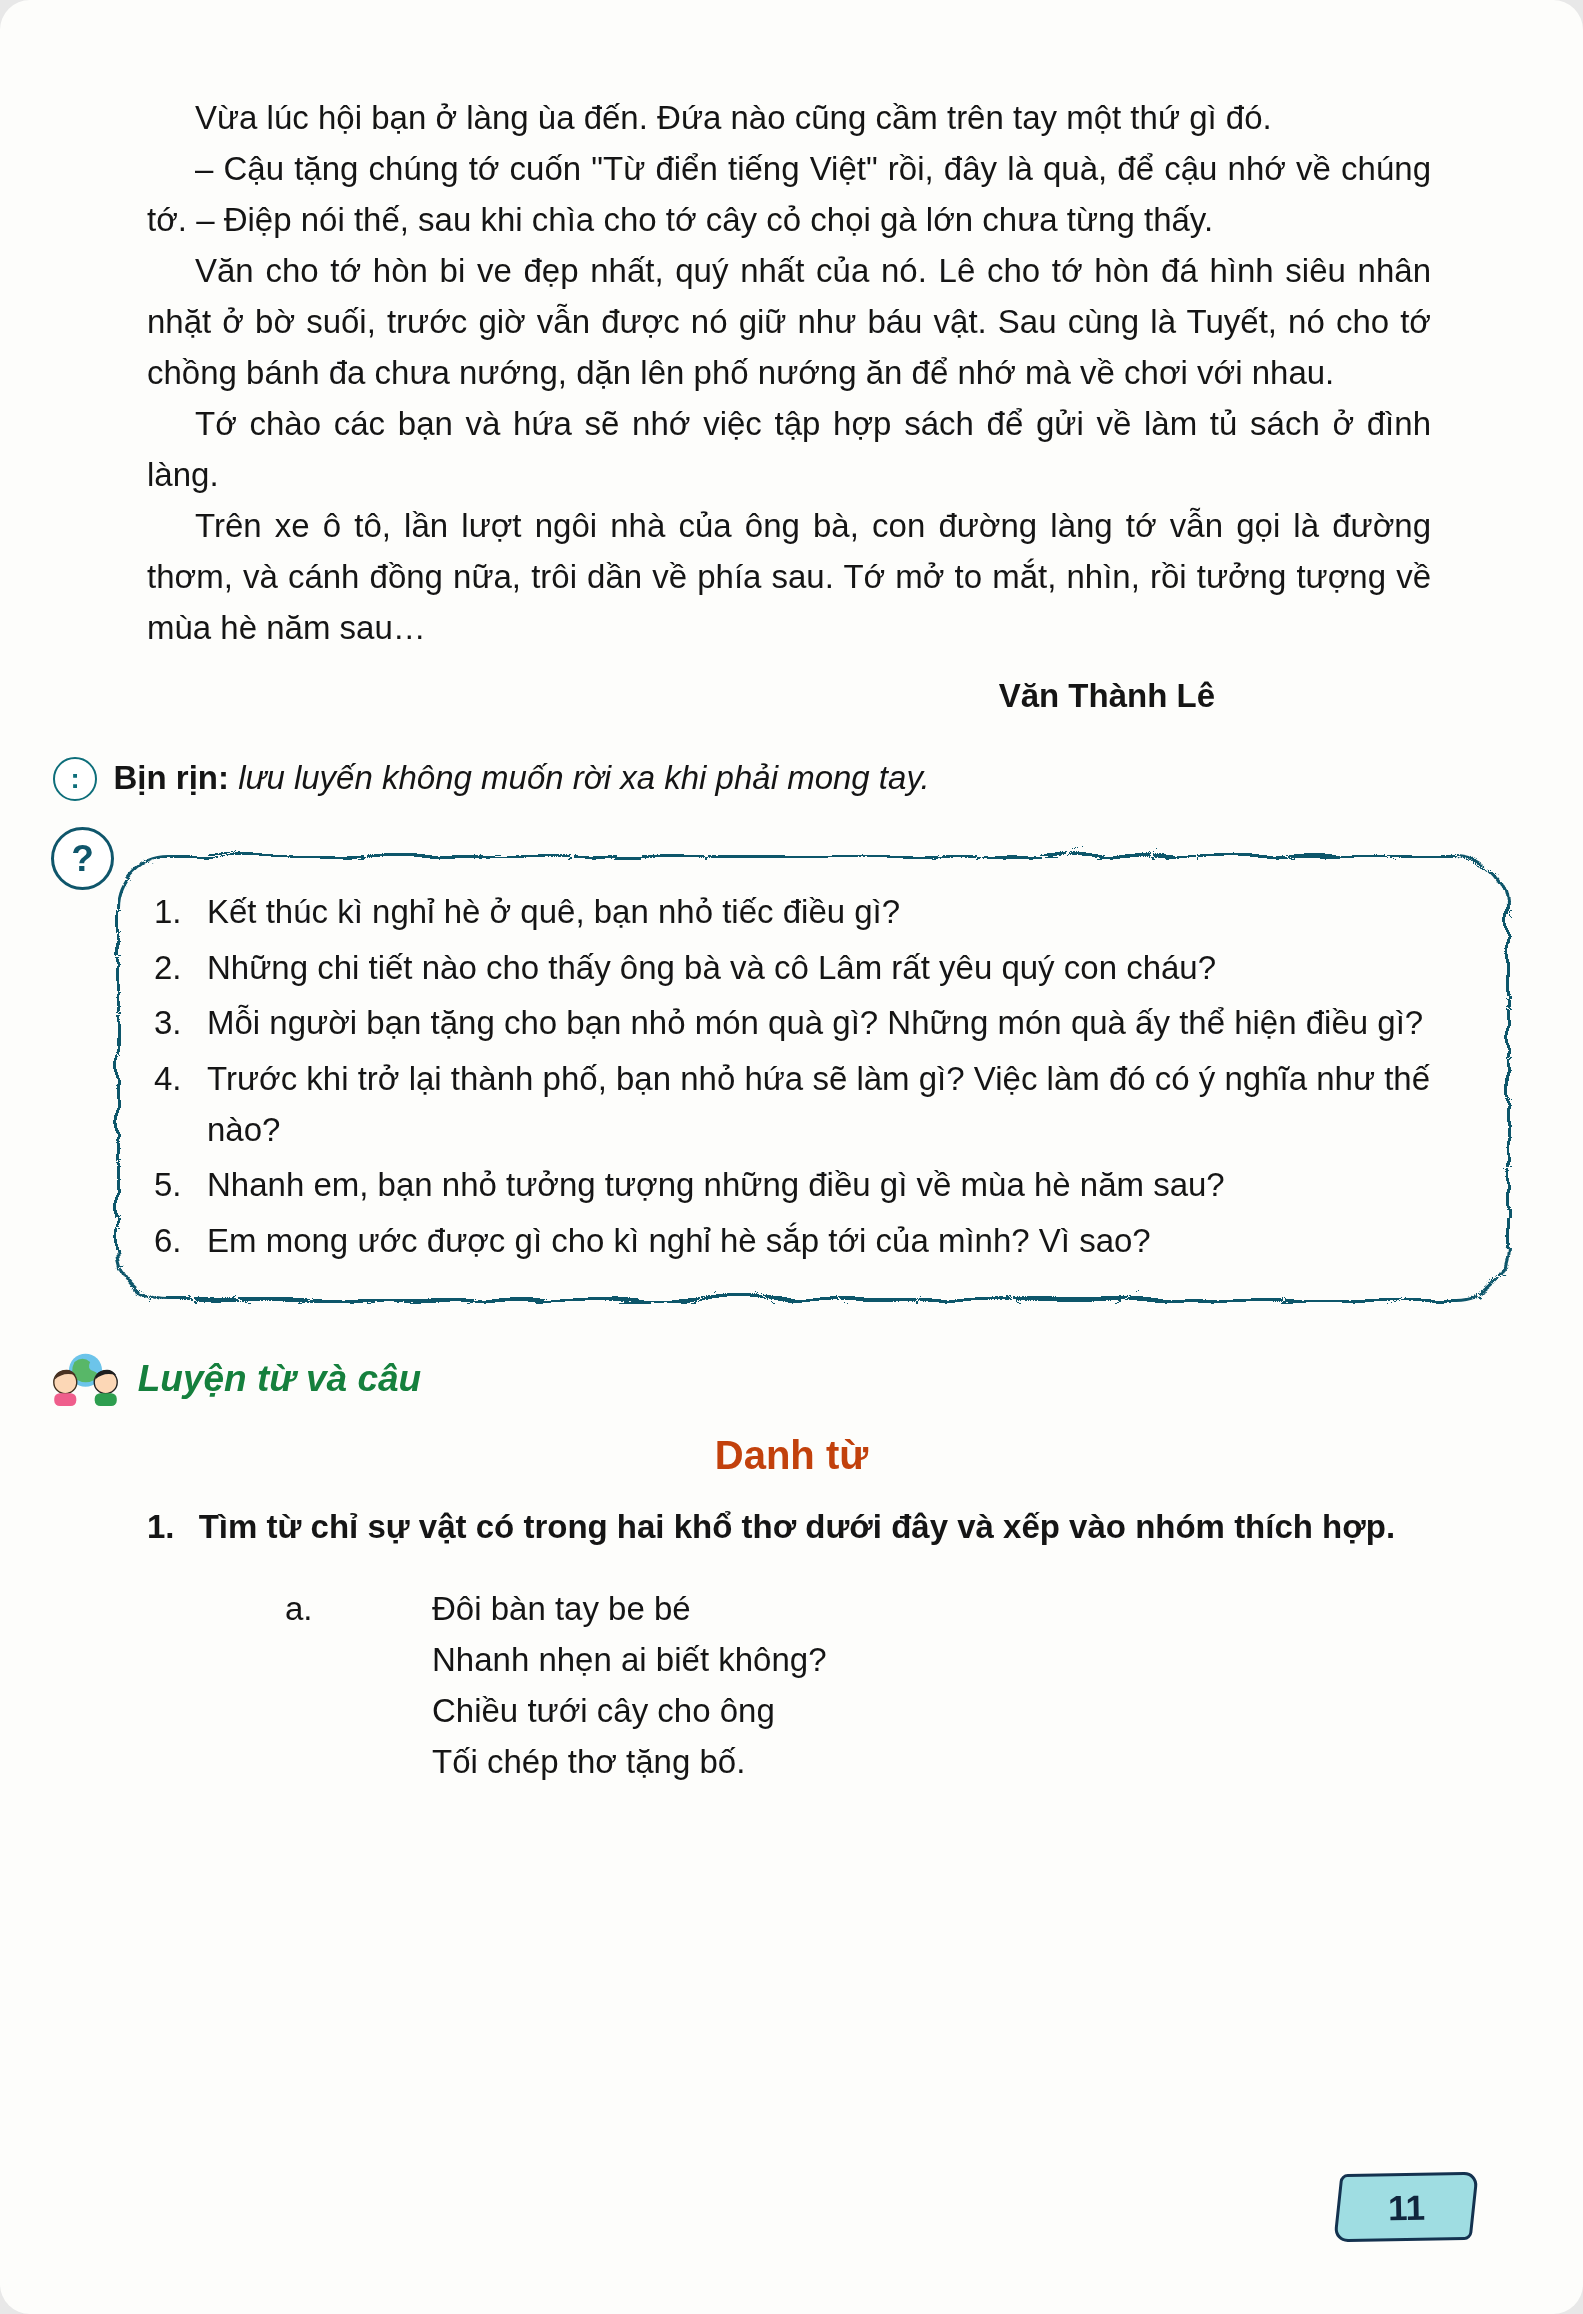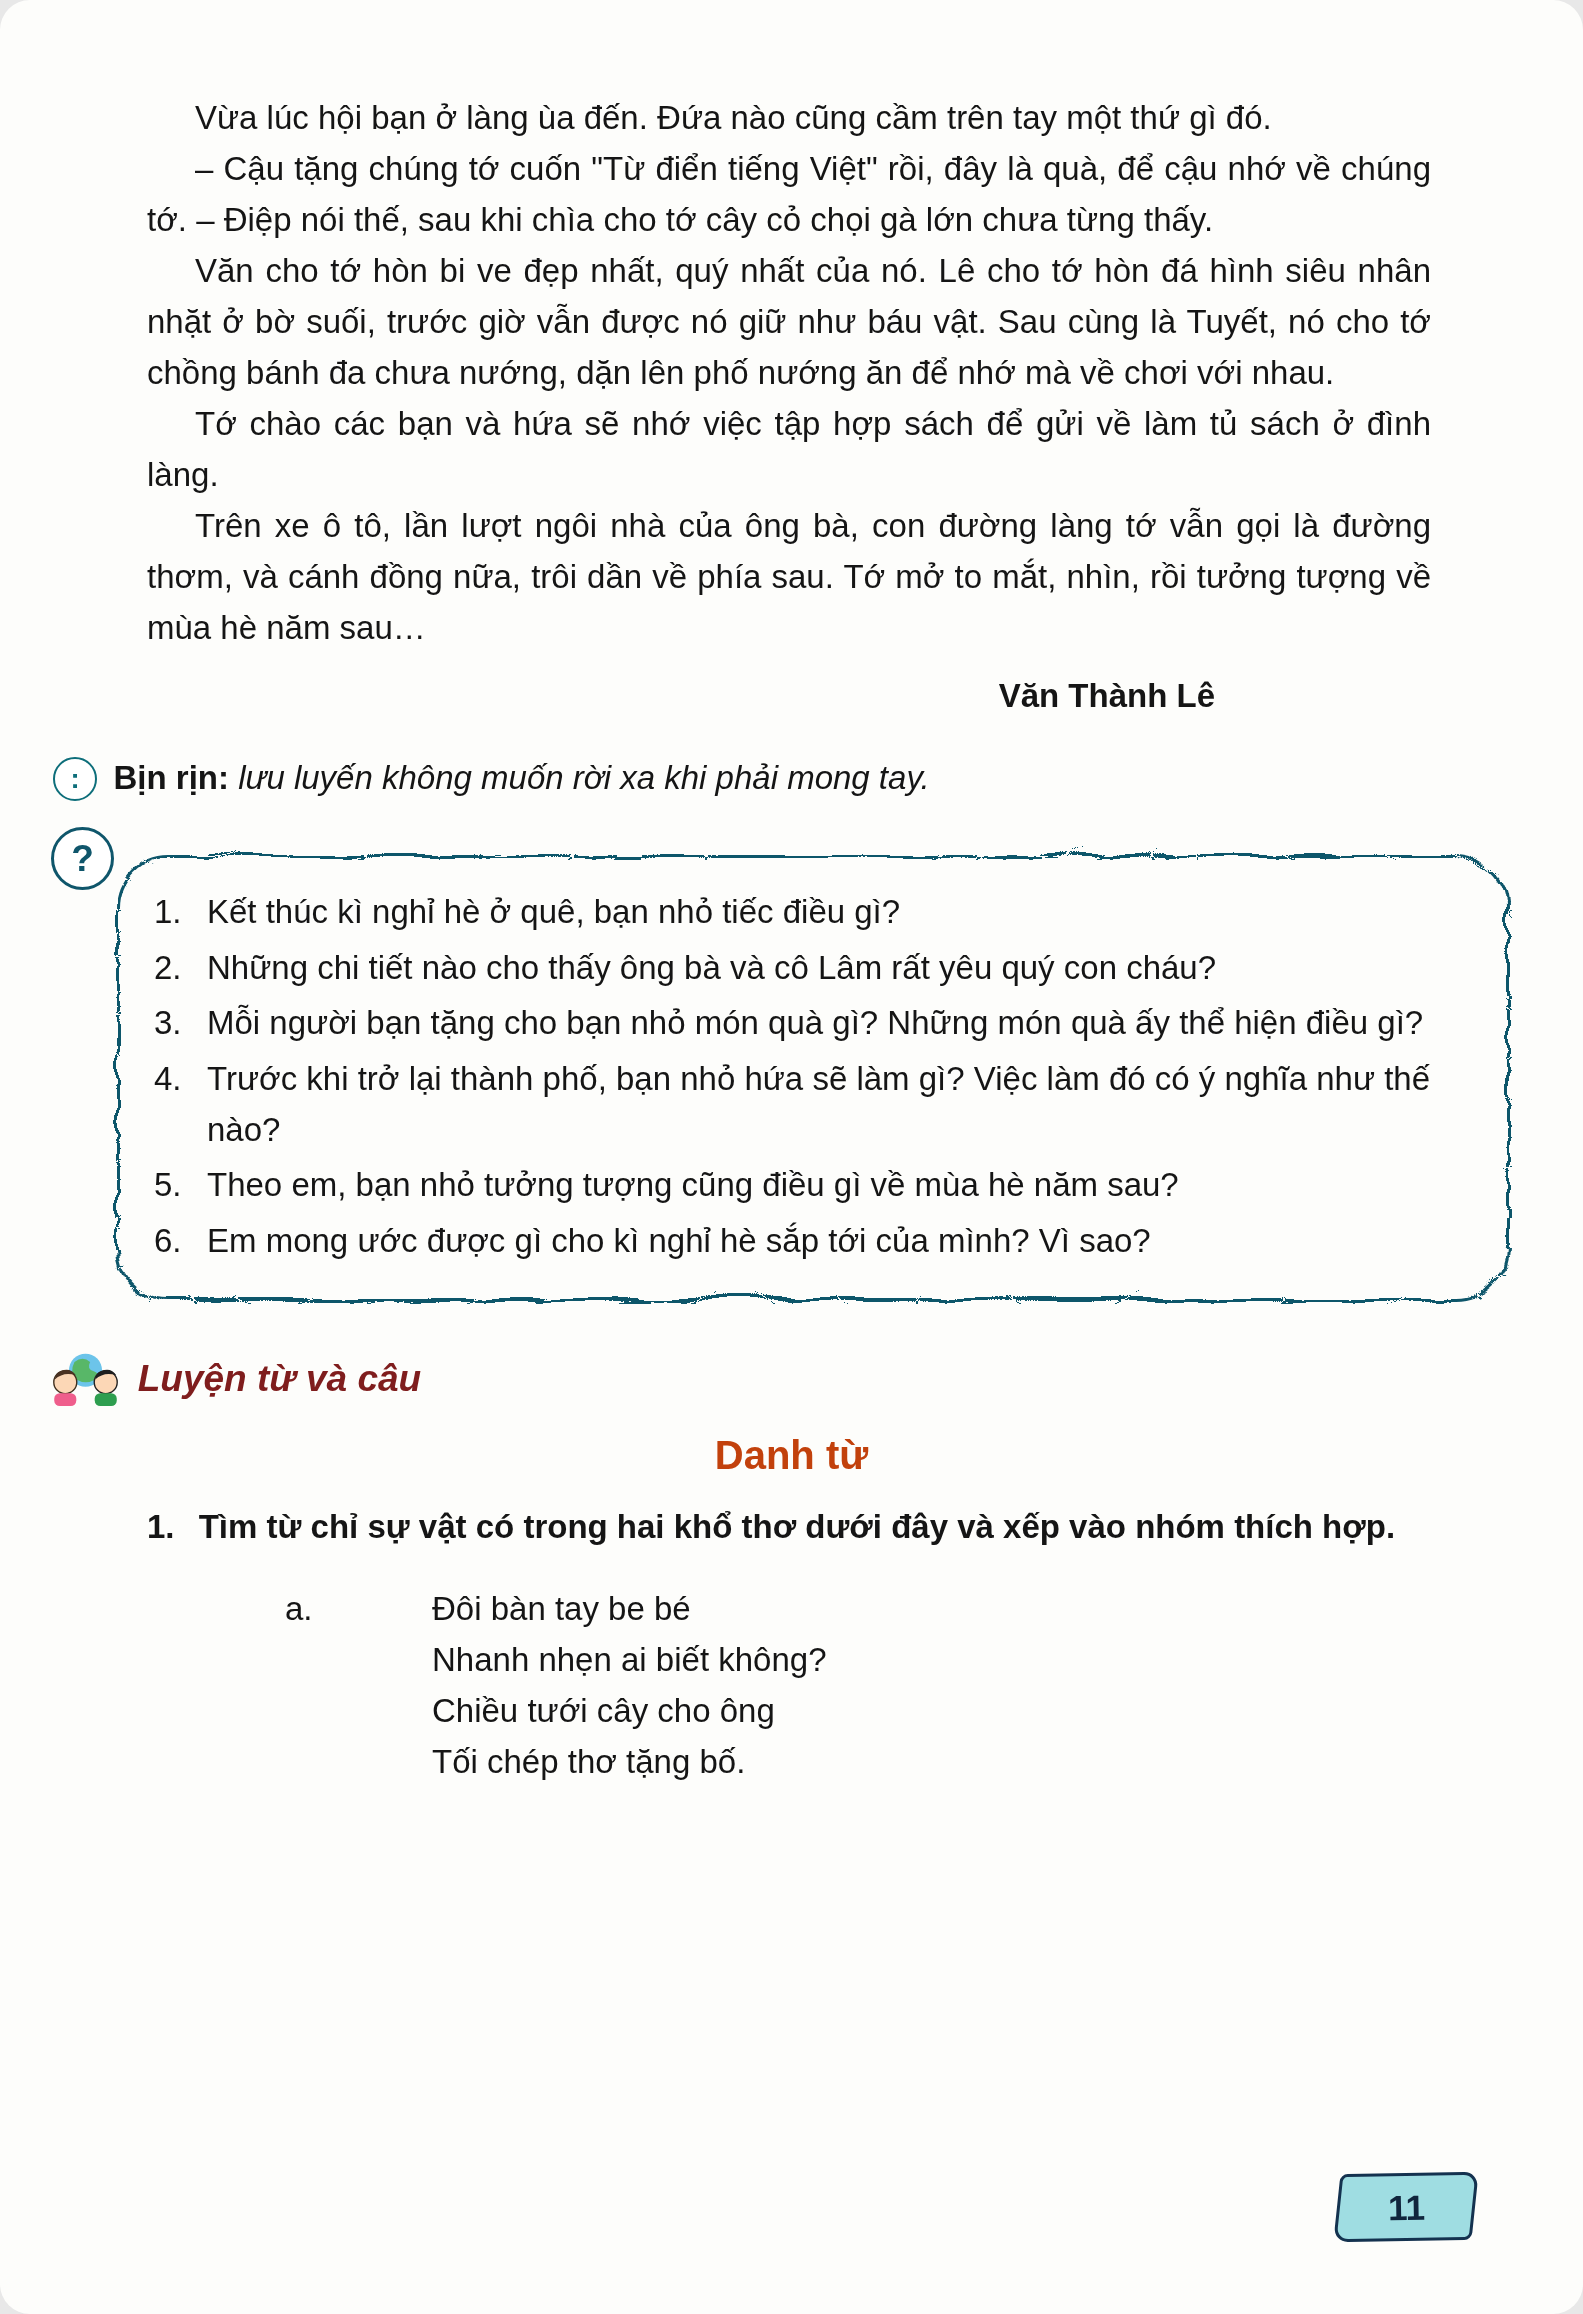--- a/index.html
+++ b/index.html
@@ -46,21 +46,21 @@
     color:#0f566b;font-size:37px;font-weight:700;
     display:flex;align-items:center;justify-content:center;
     z-index:2;
   }
   .qlist{list-style:none;margin:0;padding:0;}
   .qitem{display:flex;gap:13px;margin-bottom:4.6px;}
   .qnum{flex:0 0 40px;}
   .qtext{flex:1;}
   
   .section-header{margin:48px 0 0 48px;display:flex;align-items:center;gap:14.7px;}
-  .section-title{font-weight:700;font-style:italic;font-size:37px;color:#7f1d1d;}
+  .section-title{font-weight:700;font-style:italic;font-size:37px;color:#15803d;}
   .lesson-heading{
     text-align:center;color:#c2410c;font-size:40px;line-height:1.2;
     margin:24px 0 22px;font-weight:700;
   }
   
   .exercise{margin:0 147px;}
   .ex-prompt{display:flex;gap:14.7px;font-weight:700;text-align:justify;}
   .ex-num{flex:0 0 37px;}
   .poem-block{display:flex;margin-top:31px;margin-left:138px;}
   .item-label{flex:0 0 147px;}
@@ -127,21 +127,21 @@
       <li class="qitem">
         <span class="qnum">3.</span>
         <span class="qtext">Mỗi người bạn tặng cho bạn nhỏ món quà gì? Những món quà ấy thể hiện điều gì?</span>
       </li>
       <li class="qitem">
         <span class="qnum">4.</span>
         <span class="qtext">Trước khi trở lại thành phố, bạn nhỏ hứa sẽ làm gì? Việc làm đó có ý nghĩa như thế nào?</span>
       </li>
       <li class="qitem">
         <span class="qnum">5.</span>
-        <span class="qtext">Theo em, bạn nhỏ tưởng tượng cũng điều gì về mùa hè năm sau?</span>
+        <span class="qtext">Nhanh em, bạn nhỏ tưởng tượng những điều gì về mùa hè năm sau?</span>
       </li>
       <li class="qitem">
         <span class="qnum">6.</span>
         <span class="qtext">Em mong ước được gì cho kì nghỉ hè sắp tới của mình? Vì sao?</span>
       </li>
     </ol>
   </div>
 
   <div class="section-header">
     <span>

